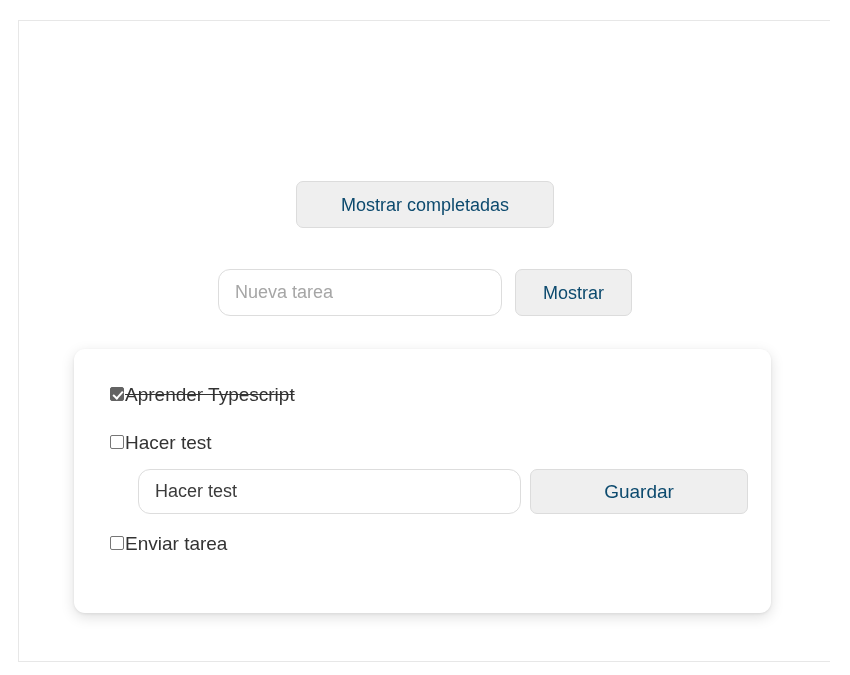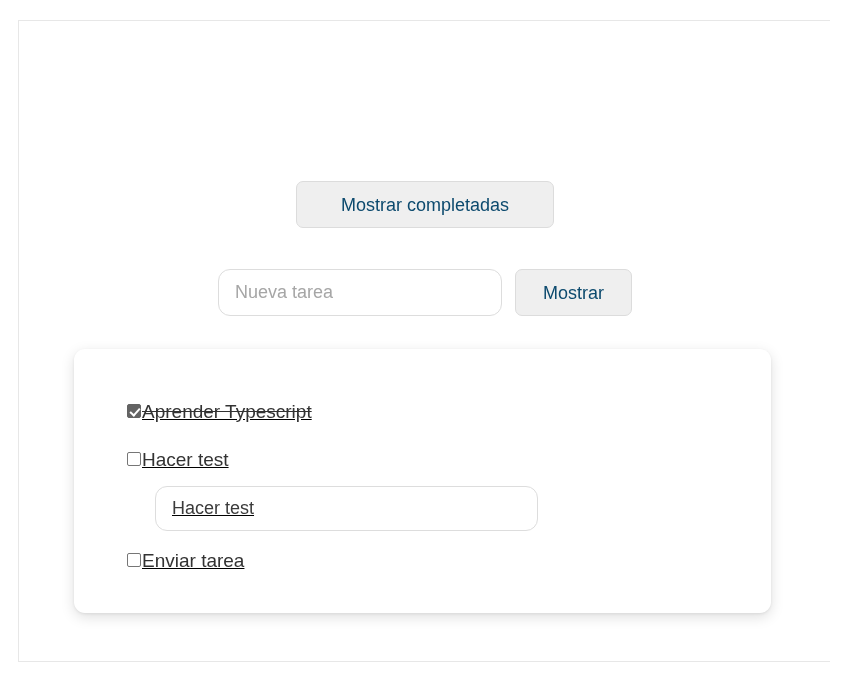--- a/index.html
+++ b/index.html
@@ -110,23 +110,22 @@
     width: 697px;
     height: 264px;
     background: #ffffff;
     border-radius: 11px;
     box-shadow: 0 4px 14px rgba(0,0,0,0.13), 0 1px 3px rgba(0,0,0,0.07);
     padding: 30px 0 0 0;
   }
 
   #task-list {
     list-style: none;
-    margin: 17px;
+    margin: 0;
     padding: 0;
-    text-decoration: underline;
   }
   .task-item {
     padding: 0 0 0 36px;
   }
   .task-row {
     display: flex;
     align-items: center;
     height: 30px;
   }
 
@@ -216,20 +215,21 @@
         </li>
 
         <li class="task-item">
           <div class="spacer-sm"></div>
           <div class="task-row">
             <span class="task-checkbox"></span>
             <span class="task-label">Hacer test</span>
           </div>
           <div class="task-edit-row">
             <input class="text-input task-edit-input" type="text" value="Hacer test" style="">
+            <button class="btn task-save-button">Guardar</button>
           </div>
         </li>
 
         <li class="task-item">
           <div class="task-row">
             <span class="task-checkbox"></span>
             <span class="task-label">Enviar tarea</span>
           </div>
         </li>
 

